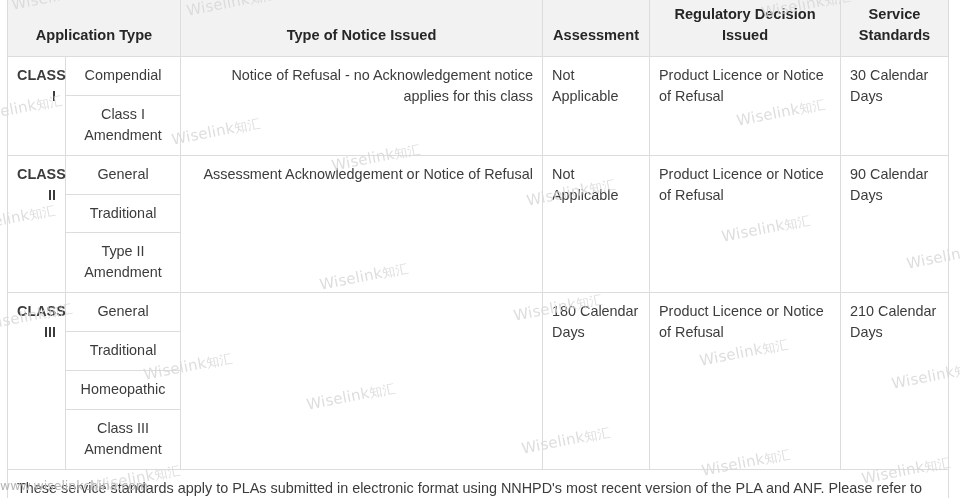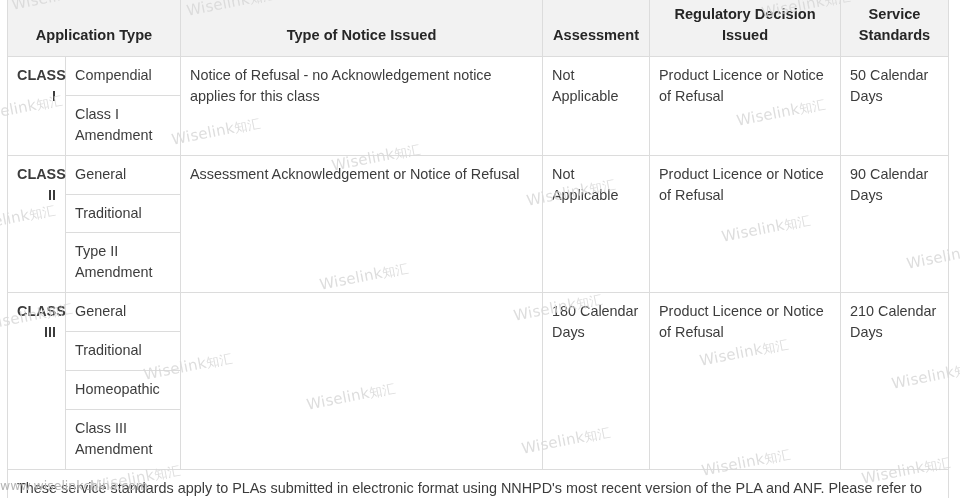--- a/index.html
+++ b/index.html
@@ -70,22 +70,22 @@
     font-size: 14.6px;
   }
   td.classcell {
     text-align: right;
     font-weight: bold;
     color: #1f1f1f;
     padding-top: 8px;
     font-size: 14.6px;
     line-height: 1.5;
   }
-  td.subtype { padding-left: 10px; }
-  td.notice  { padding-left: 10px; }
+  td.subtype { padding-left: 10px; text-align: center; }
+  td.notice  { padding-left: 10px; text-align: right; }
   td.plain   { padding-left: 10px; margin-top: 20px; }
   td.footer-note {
     padding: 11px 12px 12px 12px;
     font-size: 14.4px;
     line-height: 1.65;
     color: #3c3c3c;
   }
 
   
   col.c-class  { width: 58px;  }
@@ -159,21 +159,21 @@
 
         <tr>
           <td class="classcell" rowspan="2">
             <span>CLASS</span><br>
             <span>I</span>
           </td>
           <td class="subtype">Compendial</td>
           <td class="notice" rowspan="2">Notice of Refusal - no Acknowledgement notice applies for this class</td>
           <td class="plain" rowspan="2">Not Applicable</td>
           <td class="plain" rowspan="2">Product Licence or Notice of Refusal</td>
-          <td class="plain" rowspan="2">50 Calendar Days</td>
+          <td class="plain" rowspan="2">30 Calendar Days</td>
         </tr>
         <tr>
           <td class="subtype">Class I Amendment</td>
         </tr>
 
         <tr>
           <td class="classcell" rowspan="3">
             <span>CLASS</span><br>
             <span>II</span>
           </td>

